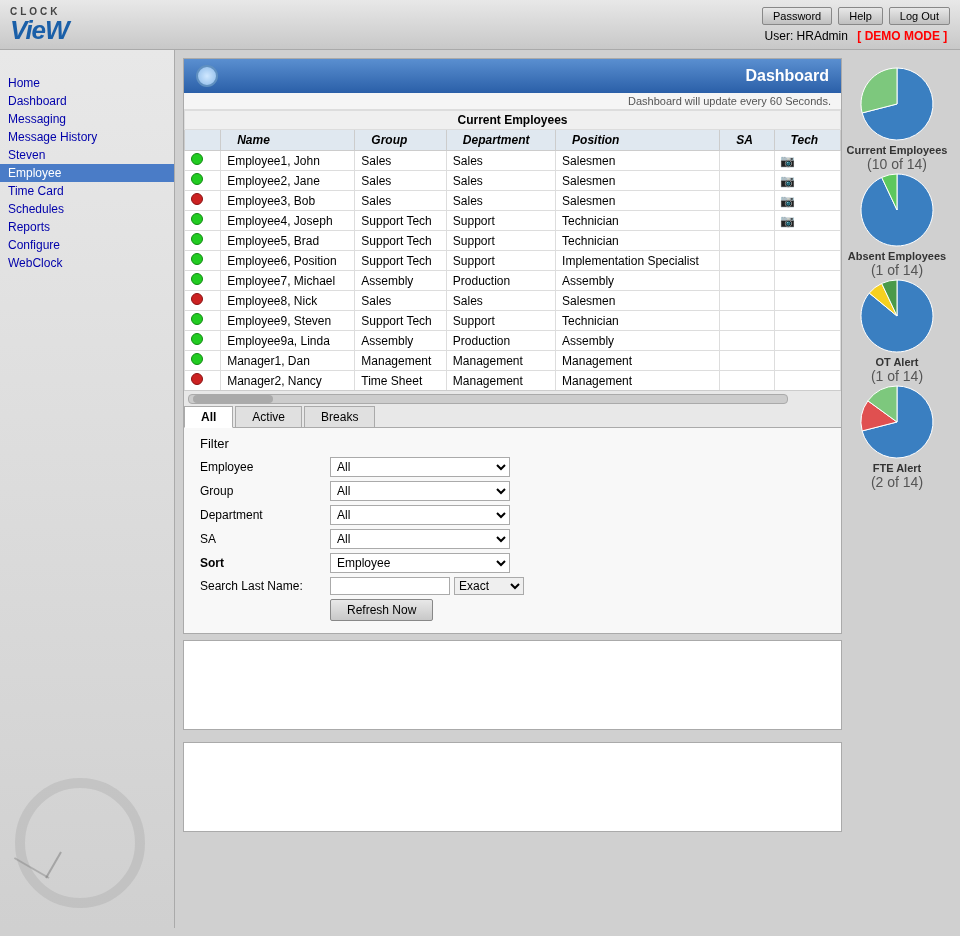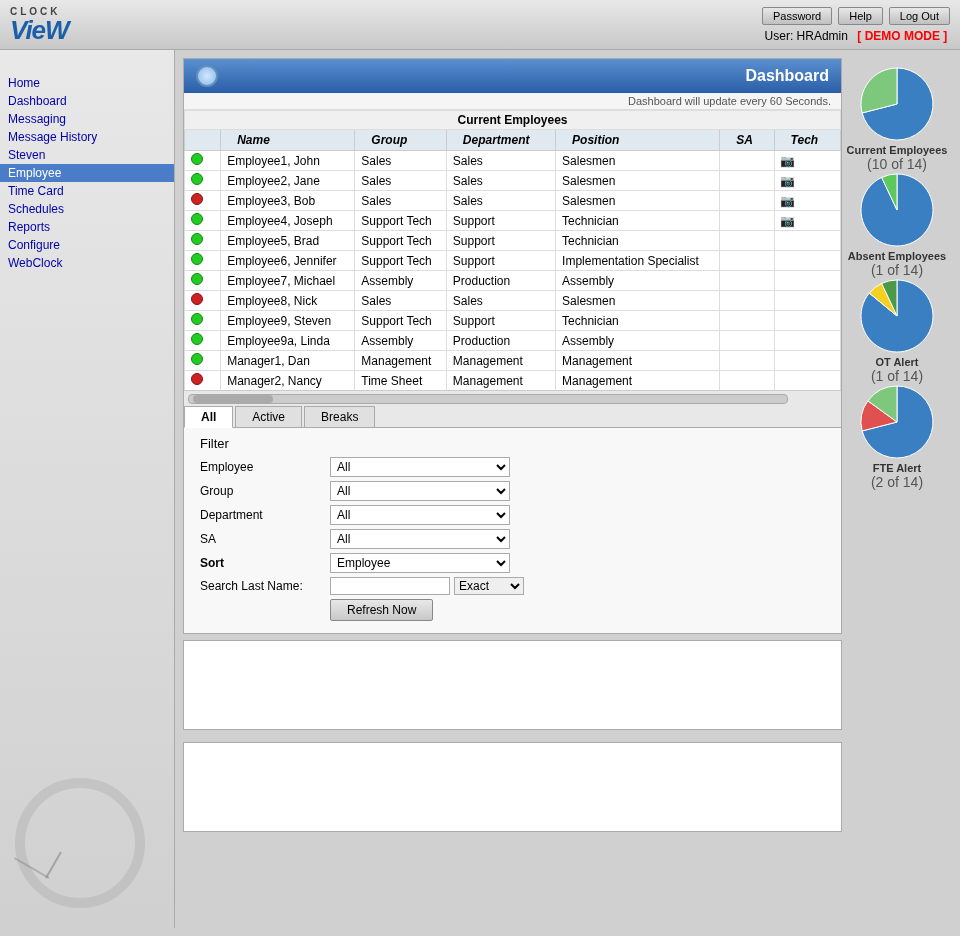--- a/index.html
+++ b/index.html
@@ -191,21 +191,21 @@
     <td><span class="status-green"></span></td>
     <td>Employee5, Brad</td>
     <td>Support Tech</td>
     <td>Support</td>
     <td>Technician</td>
     <td></td>
     <td></td>
   </tr>
                     <tr>
     <td><span class="status-green"></span></td>
-    <td>Employee6, Jennifer</td>
+    <td>Employee6, Position</td>
     <td>Support Tech</td>
     <td>Support</td>
     <td>Implementation Specialist</td>
     <td></td>
     <td></td>
   </tr>
                     <tr>
     <td><span class="status-green"></span></td>
     <td>Employee7, Michael</td>
     <td>Assembly</td>

